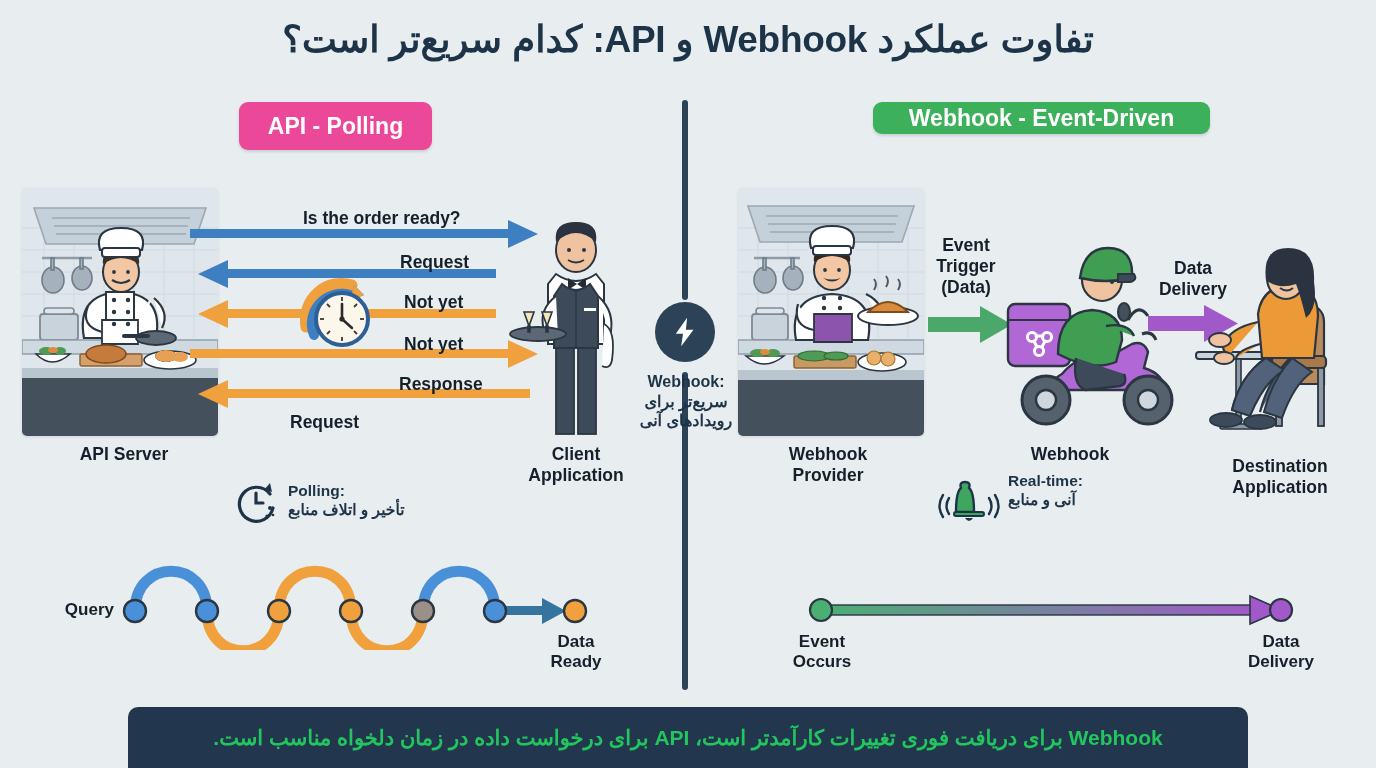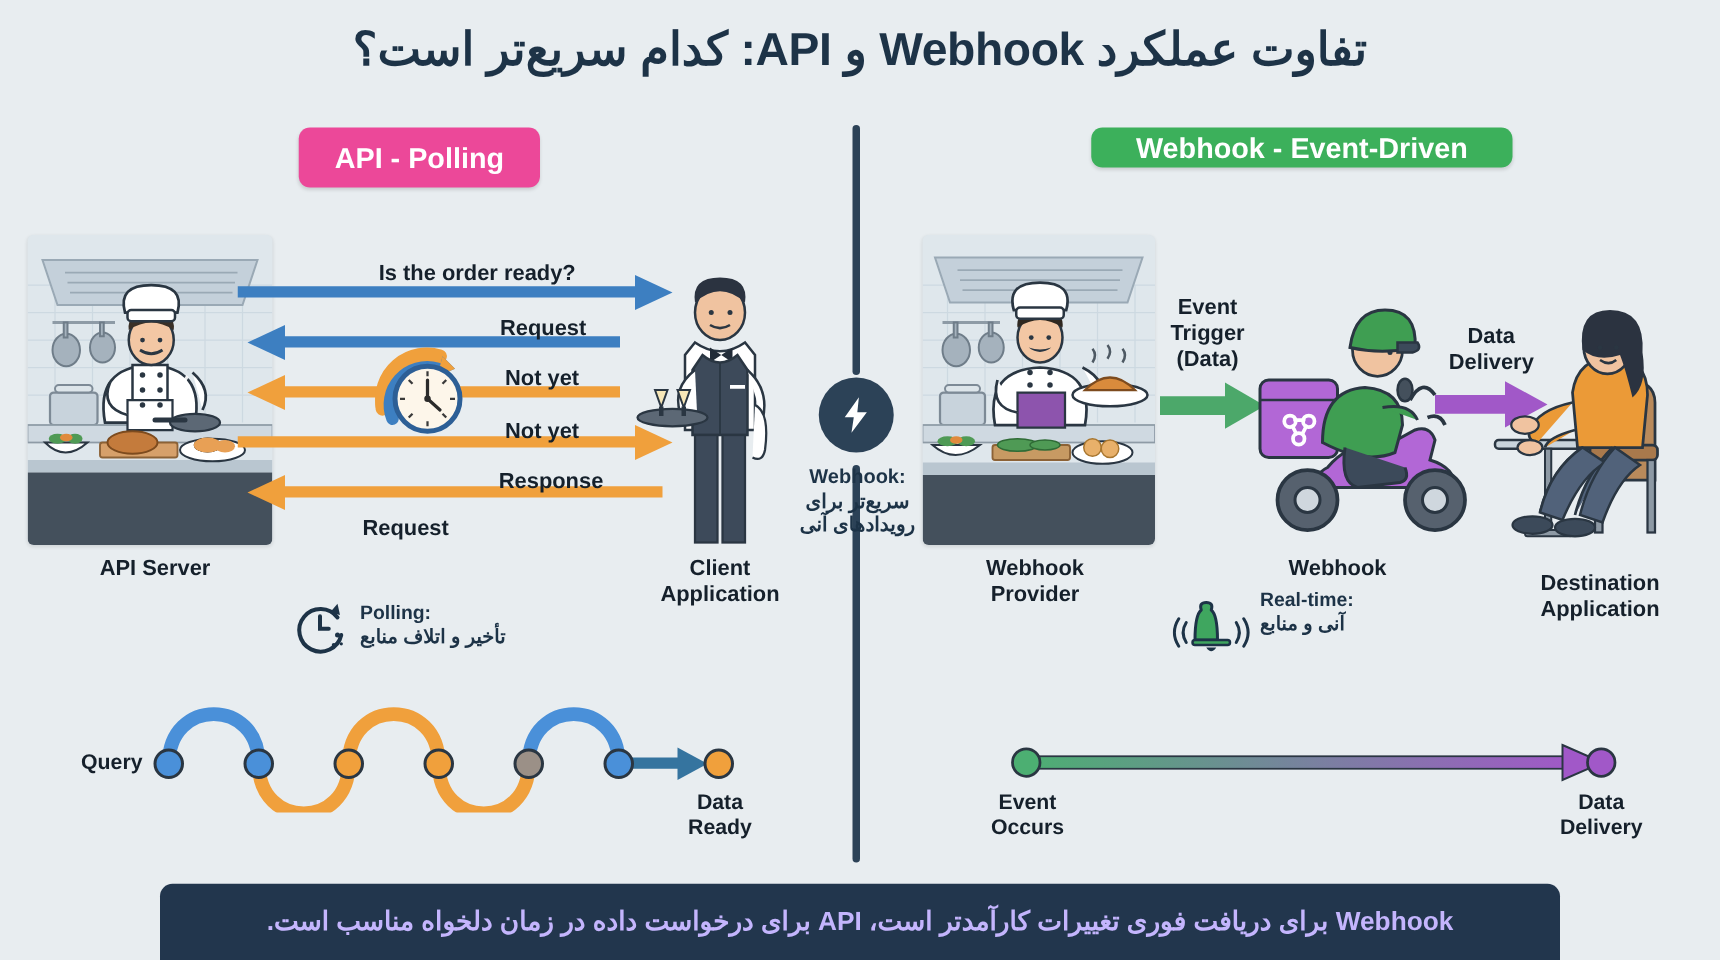--- a/index.html
+++ b/index.html
@@ -89,21 +89,21 @@
 
   
   #banner {
     top: 707px; left: 128px; width: 1120px; height: 61px;
     background: #1f3category;
   }
   #banner {
     background: #22364d;
     border-radius: 10px 10px 0 0;
     display: flex; align-items: center; justify-content: center;
-    color: #c4b5fd; font-weight: bold; font-size: 21px;
+    color: #22c55e; font-weight: bold; font-size: 21px;
     direction: rtl; padding: 16px 18px; text-align: center;
   }
 
   svg { display: block; }
 </style>
 </head>
 <body>
 
 <div id="stage">
 

